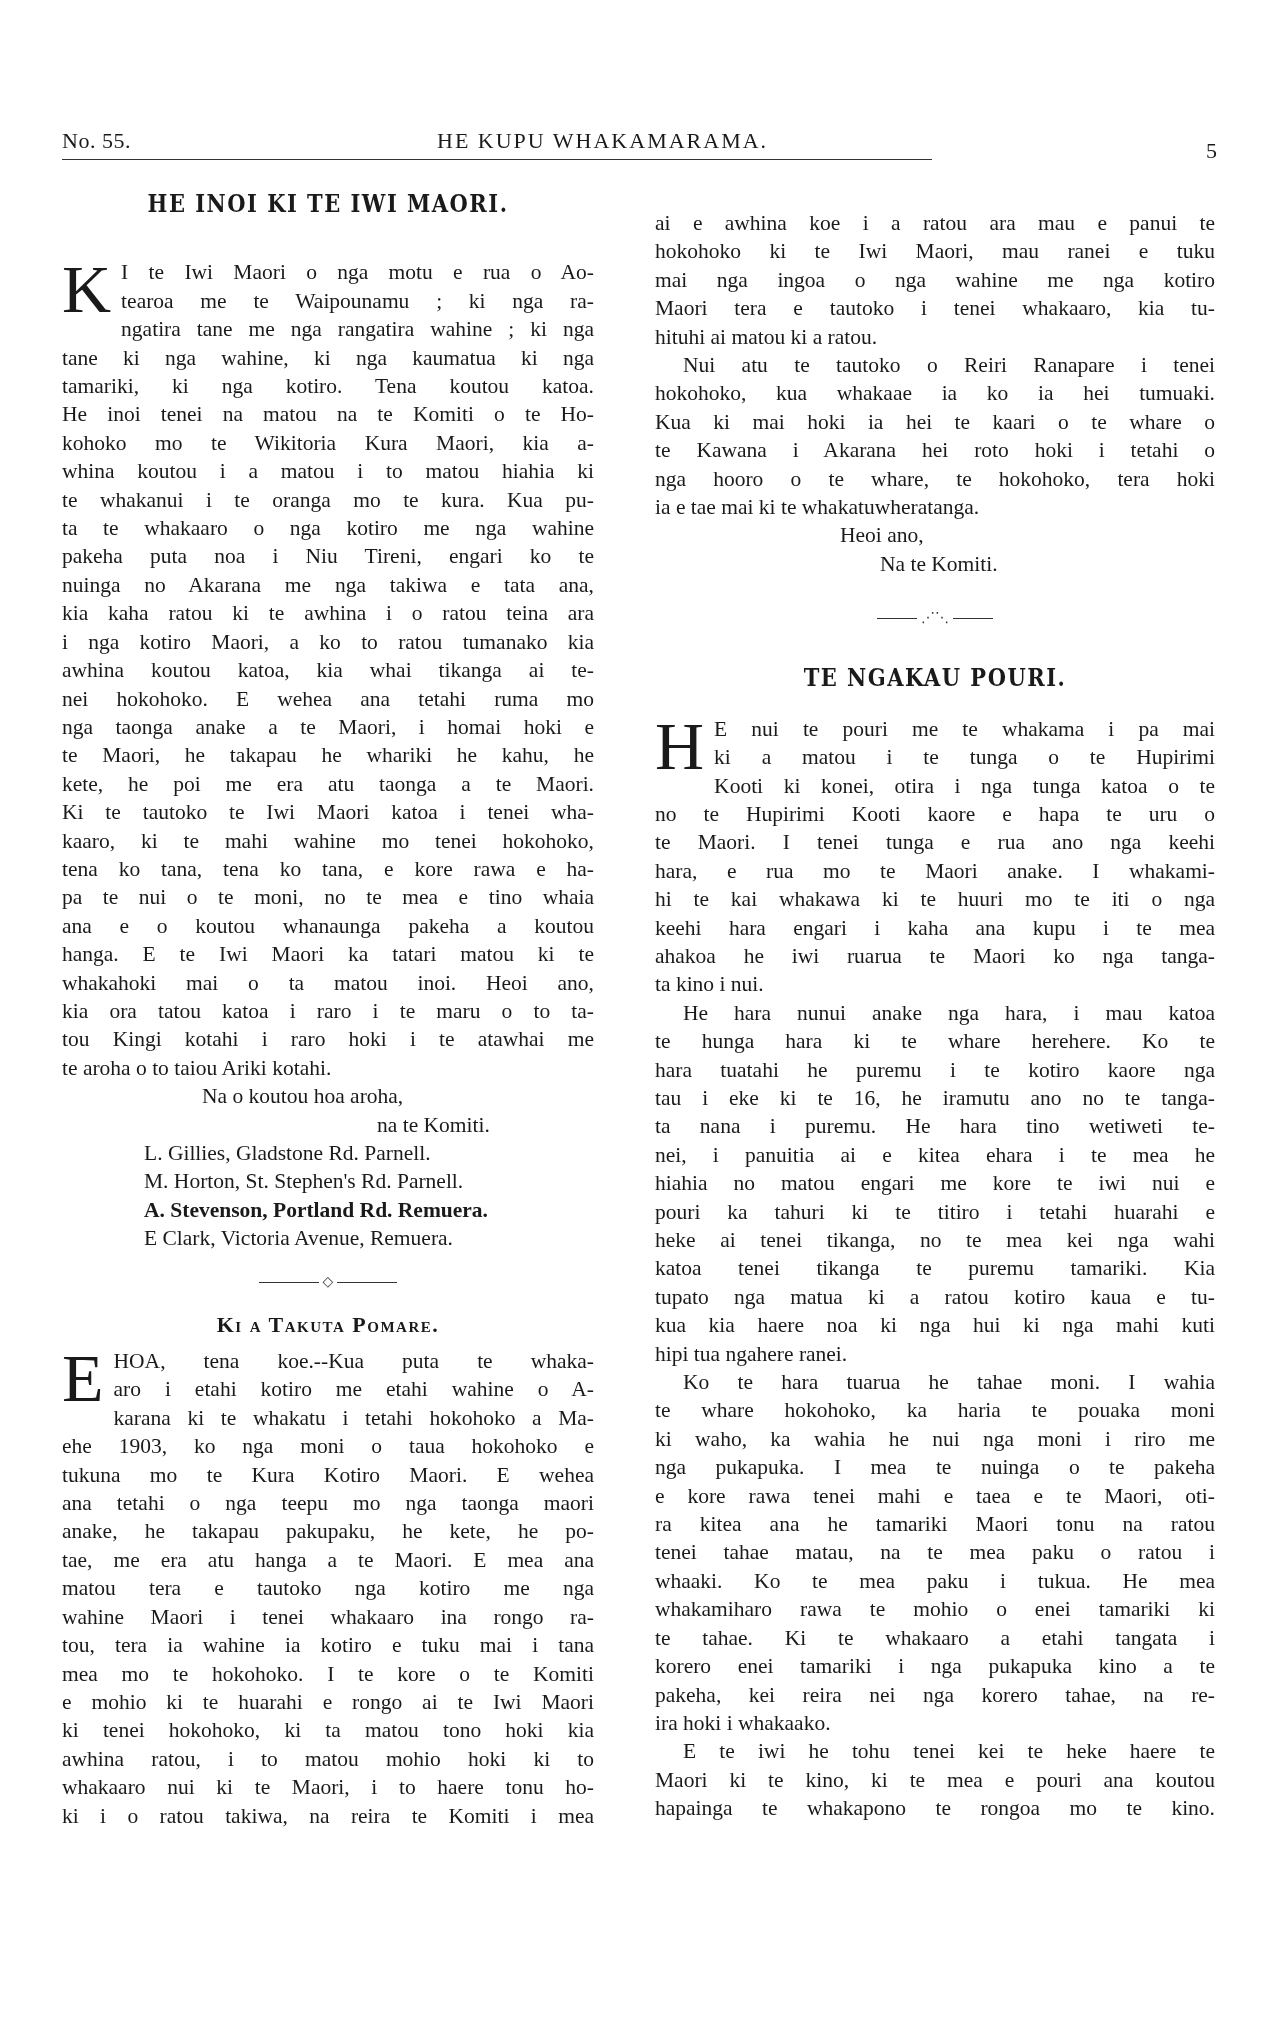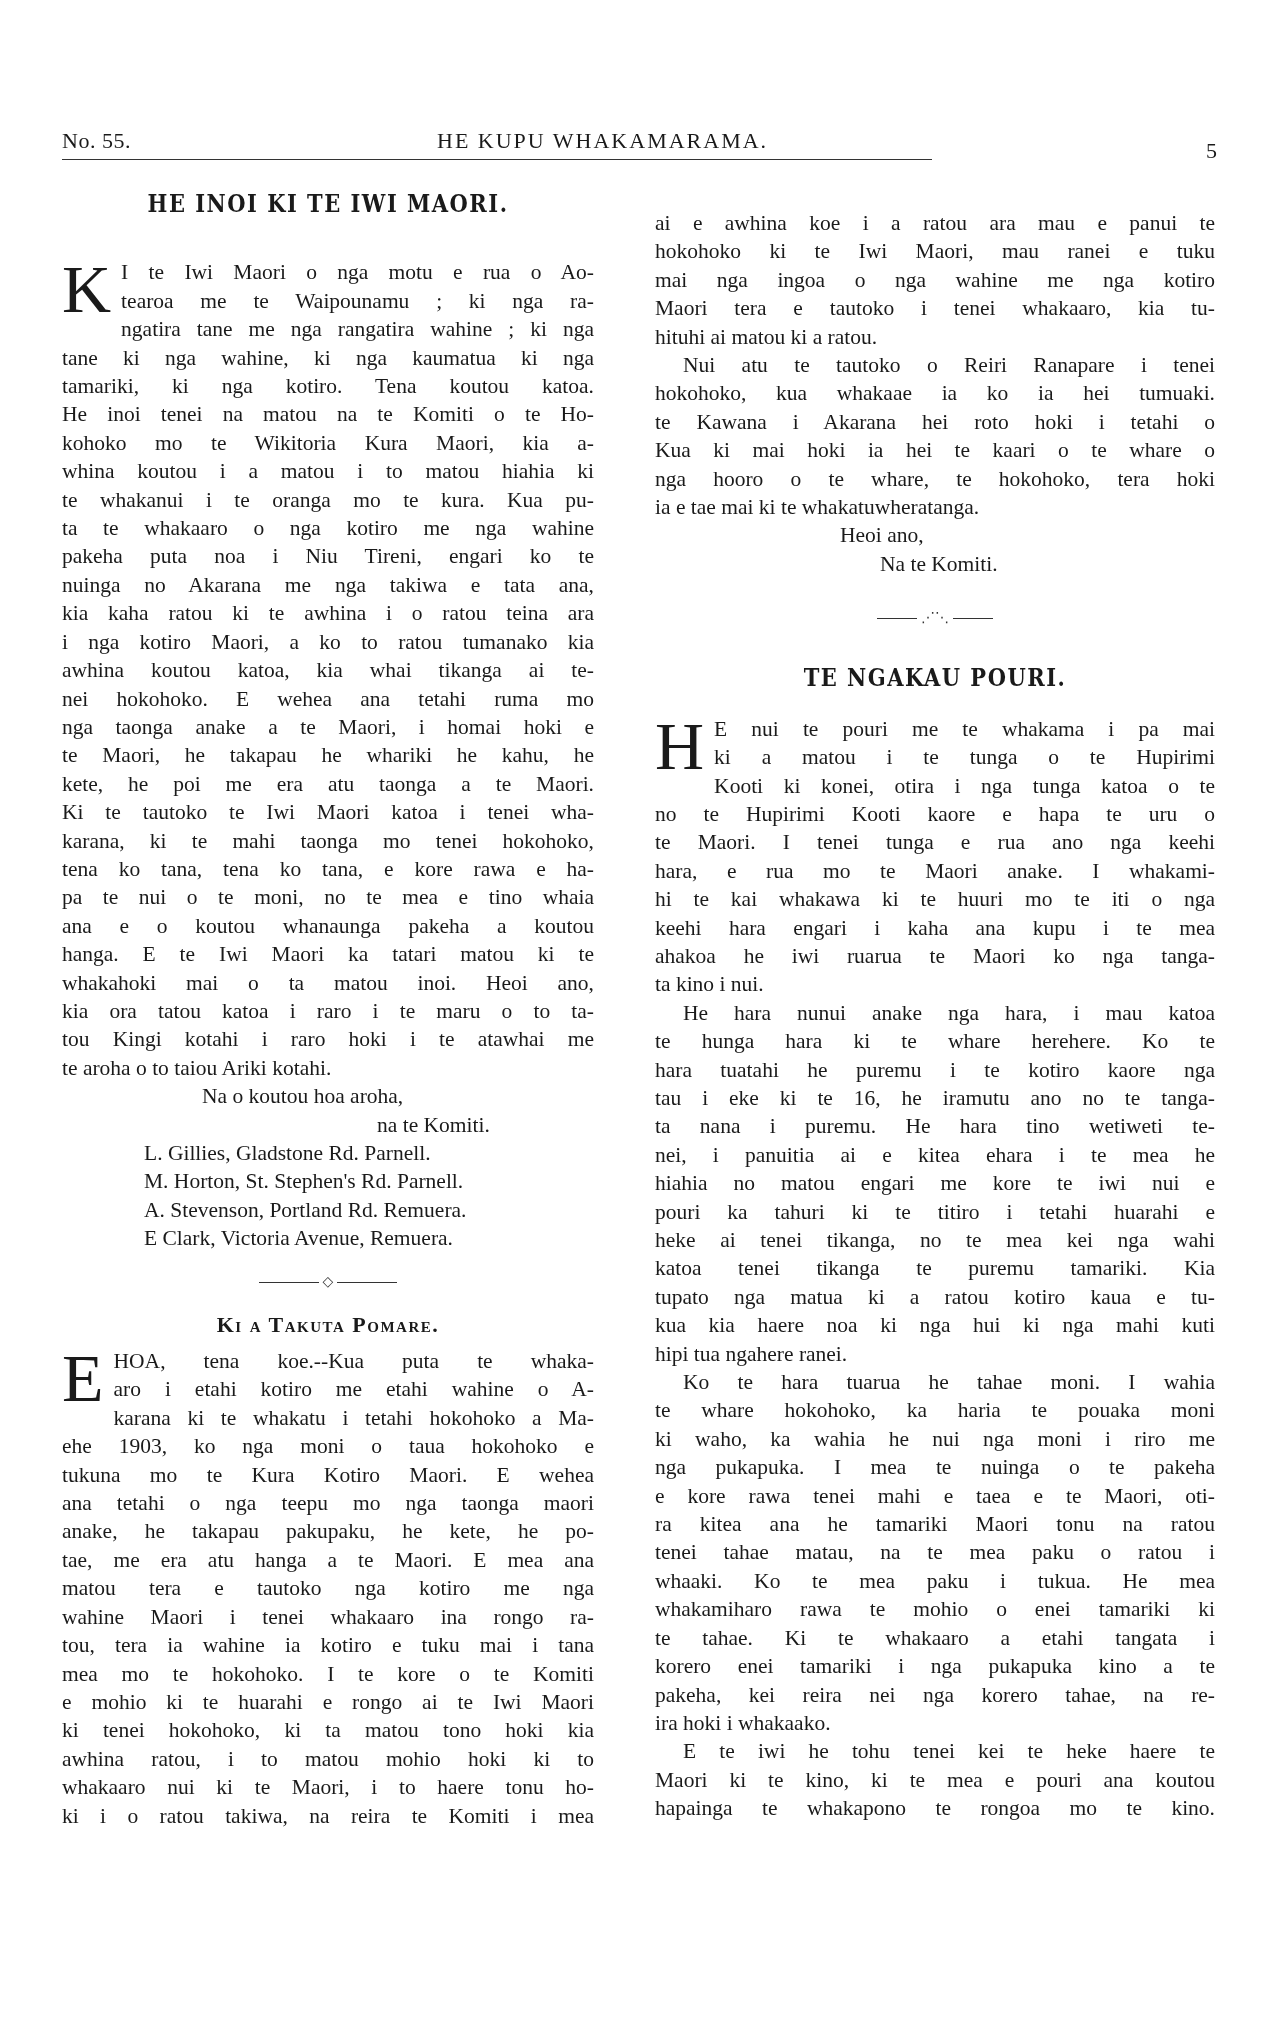--- a/index.html
+++ b/index.html
@@ -50,34 +50,34 @@
     <span class="line">pakeha puta noa i Niu Tireni, engari ko te</span>
     <span class="line">nuinga no Akarana me nga takiwa e tata ana,</span>
     <span class="line">kia kaha ratou ki te awhina i o ratou teina ara</span>
     <span class="line">i nga kotiro Maori, a ko to ratou tumanako kia</span>
     <span class="line">awhina koutou katoa, kia whai tikanga ai te-</span>
     <span class="line">nei hokohoko.   E wehea ana tetahi ruma mo</span>
     <span class="line">nga taonga anake a te Maori, i homai hoki e</span>
     <span class="line">te Maori, he takapau he whariki he kahu, he</span>
     <span class="line">kete, he poi me era atu taonga a te Maori.</span>
     <span class="line">Ki te tautoko te Iwi Maori katoa i tenei wha-</span>
-    <span class="line">karana, ki te mahi taonga mo tenei hokohoko,</span>
+    <span class="line">kaaro, ki te mahi wahine mo tenei hokohoko,</span>
     <span class="line">tena ko tana, tena ko tana, e kore rawa e ha-</span>
     <span class="line">pa te nui o te moni, no te mea e tino whaia</span>
     <span class="line">ana e o koutou whanaunga pakeha a koutou</span>
     <span class="line">hanga.   E te Iwi Maori ka tatari matou ki te</span>
     <span class="line">whakahoki mai o ta matou inoi.   Heoi ano,</span>
     <span class="line">kia ora tatou katoa i raro i te maru o to ta-</span>
     <span class="line">tou Kingi kotahi i raro hoki i te atawhai me</span>
     <span class="line last">te aroha o to taiou Ariki kotahi.</span>
     <div class="sig" style="padding-left:140px;">Na o koutou hoa aroha,</div>
     <div class="sig" style="padding-left:315px;">na te Komiti.</div>
     <div class="sig" style="padding-left:82px;">L. Gillies, Gladstone Rd. Parnell.</div>
     <div class="sig" style="padding-left:82px;">M. Horton, St. Stephen's Rd. Parnell.</div>
-    <div class="sig" style="padding-left:82px;">A. Stevenson, Portland Rd. Remuera.</div>
+    <div class="sig" style="padding-left:82px;font-weight:bold;">A. Stevenson, Portland Rd. Remuera.</div>
     <div class="sig" style="padding-left:82px;">E Clark, Victoria Avenue, Remuera.</div>
   </div>
 
   <div class="ornament" style="margin:20px 0 18px 0;">
     <span class="bar"></span>
     <span class="glyph">◇</span>
     <span class="bar"></span>
   </div>
 
   <h3 class="heading-smallcaps" style="margin-bottom:8px;margin-top:7px;">Ki a Takuta Pomare.</h3>
@@ -106,22 +106,22 @@
 
 <div class="col col-right">
   <div>
     <span class="line">ai e awhina koe i a ratou ara mau e panui te</span>
     <span class="line">hokohoko ki te Iwi Maori, mau ranei e tuku</span>
     <span class="line">mai nga ingoa o nga wahine me nga kotiro</span>
     <span class="line">Maori tera e tautoko i tenei whakaaro, kia tu-</span>
     <span class="line last">hituhi ai matou ki a ratou.</span>
     <span class="line" style="padding-left:28px;">Nui atu te tautoko o Reiri Ranapare i tenei</span>
     <span class="line">hokohoko, kua whakaae ia ko ia hei tumuaki.</span>
+    <span class="line">Kua ki mai hoki ia hei te kaari o te whare o</span>
     <span class="line">te Kawana i Akarana hei roto hoki i tetahi o</span>
-    <span class="line">Kua ki mai hoki ia hei te kaari o te whare o</span>
     <span class="line">nga hooro o te whare, te hokohoko, tera hoki</span>
     <span class="line last">ia e tae mai ki te whakatuwheratanga.</span>
     <div class="sig" style="padding-left:185px;">Heoi ano,</div>
     <div class="sig" style="padding-left:225px;">Na te Komiti.</div>
   </div>
 
   <div class="ornament" style="margin:30px 0 36px 0;">
     <span class="bar" style="width:40px;"></span>
     <span class="glyph">⋰⋱</span>
     <span class="bar" style="width:40px;"></span>

